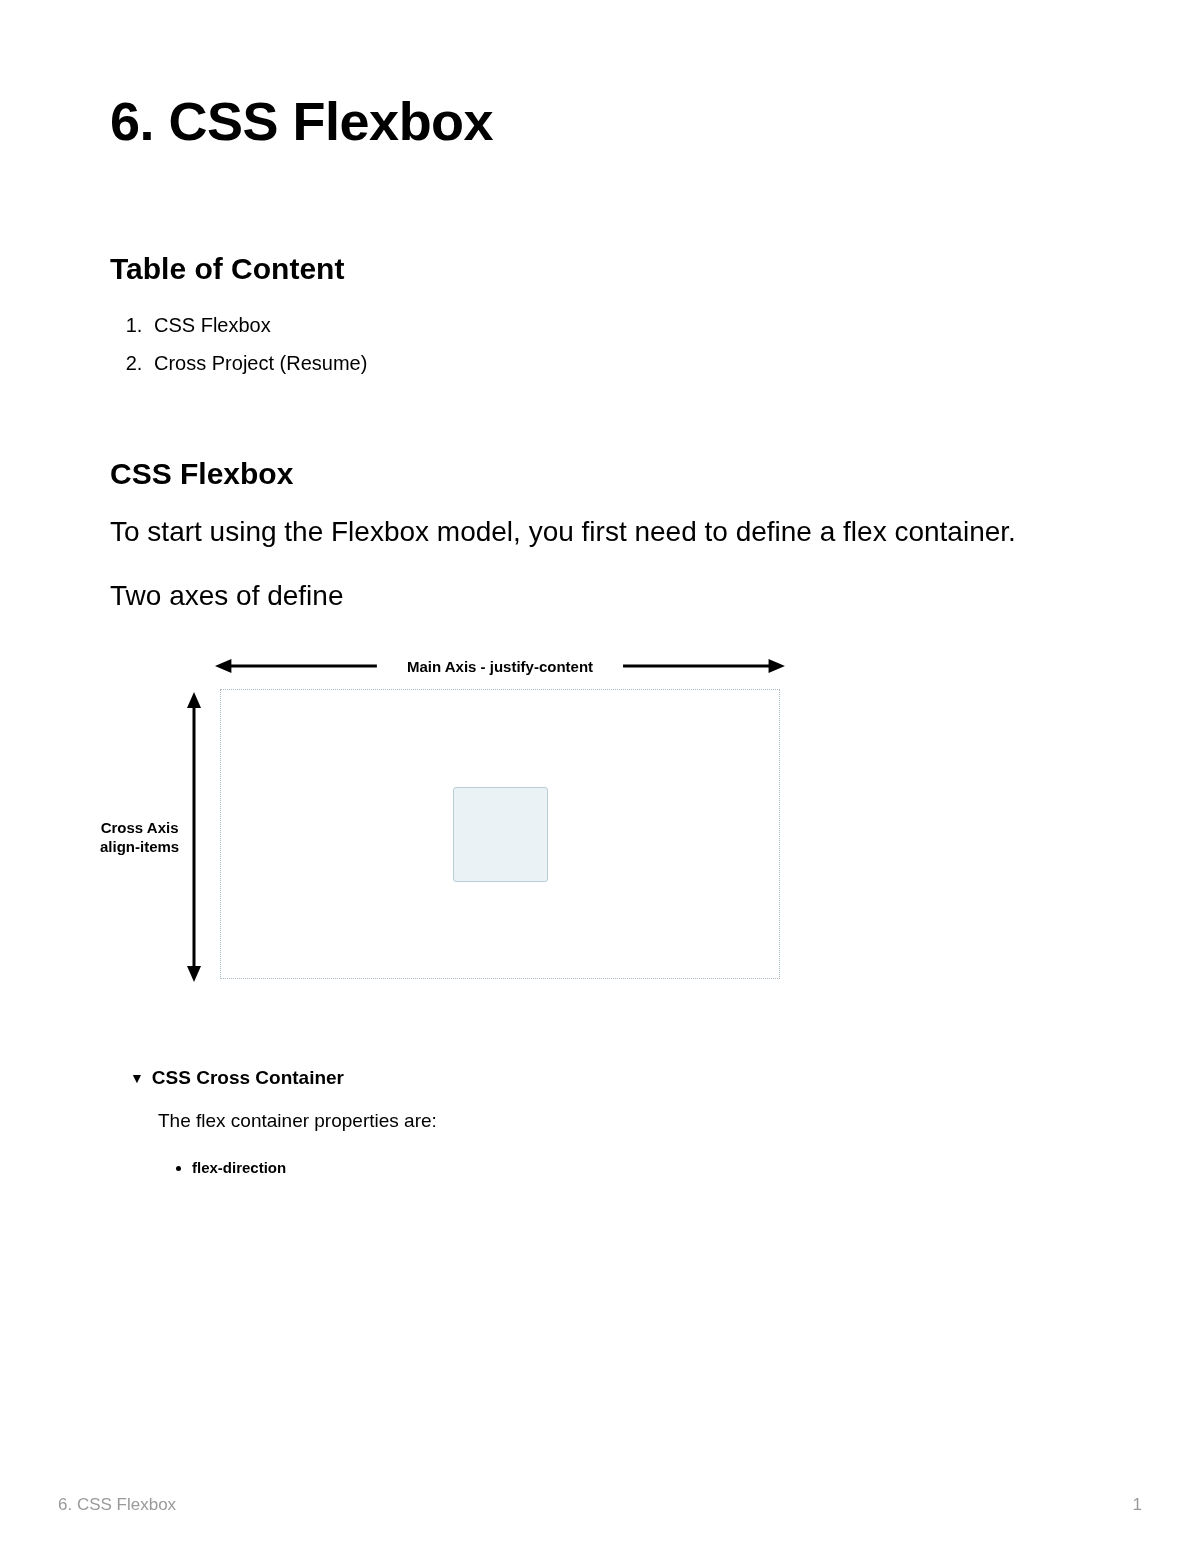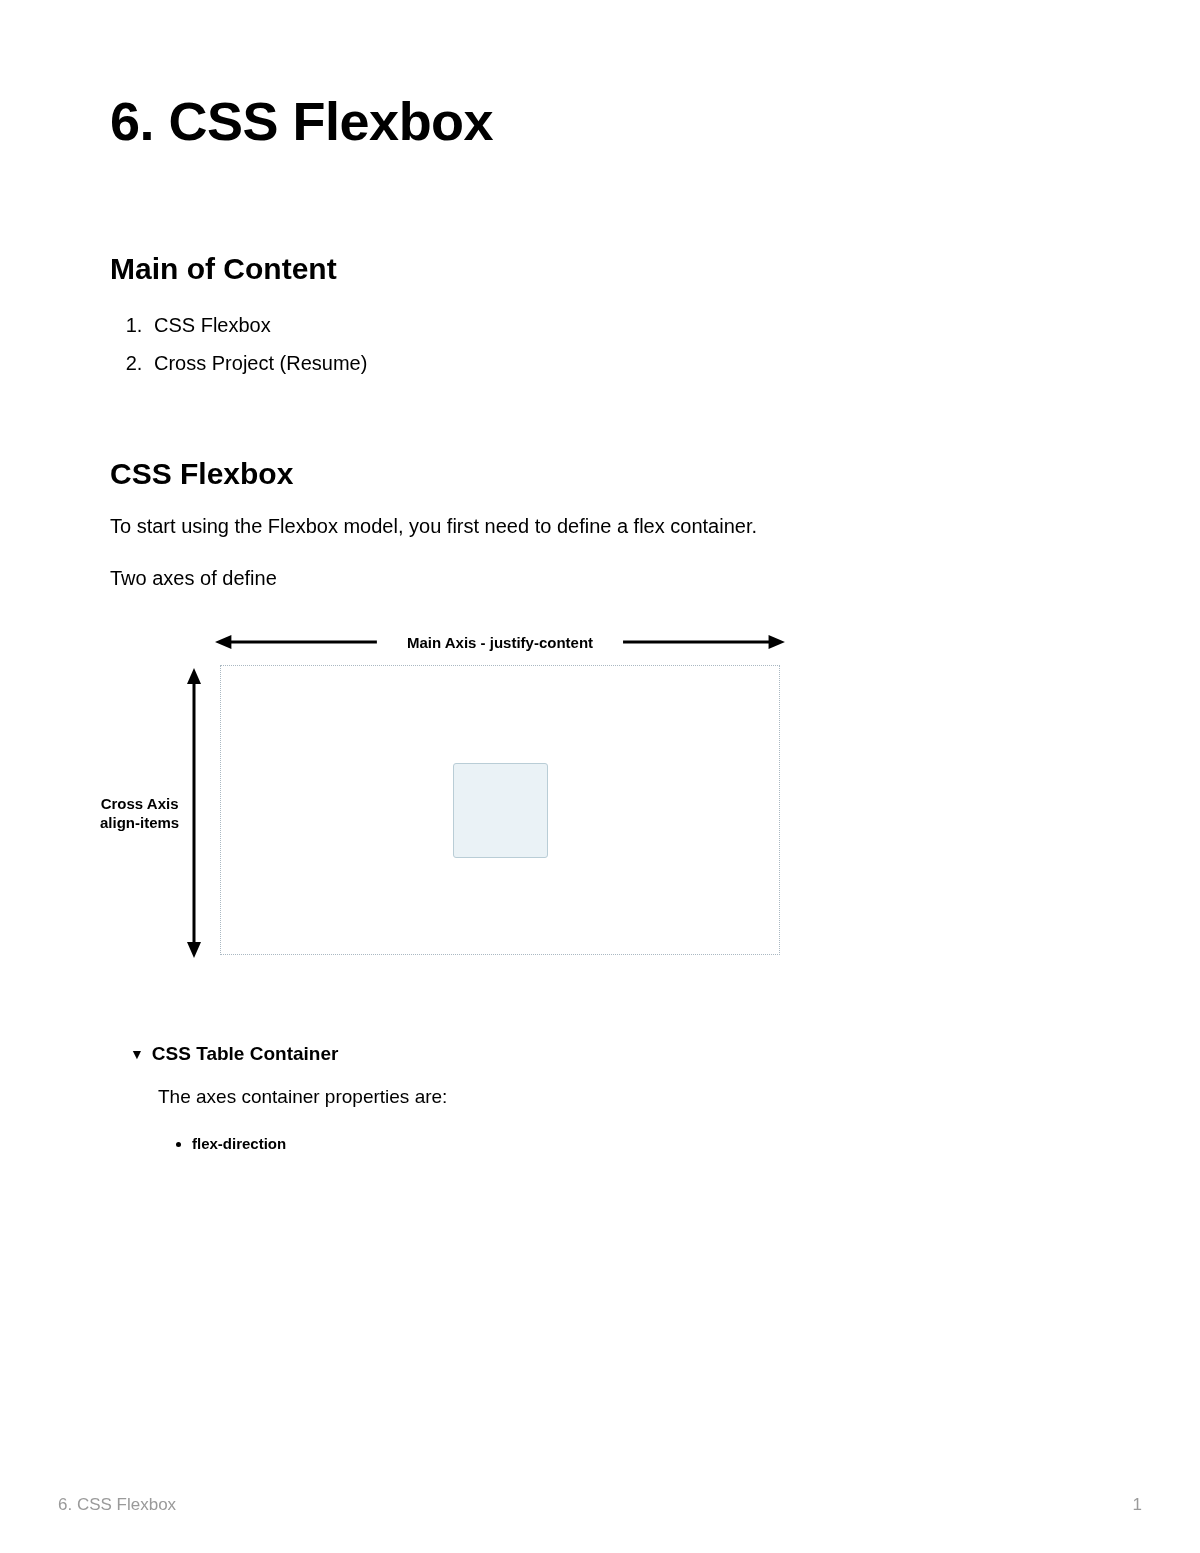--- a/index.html
+++ b/index.html
@@ -31,21 +31,21 @@
       list-style: decimal;
       padding-left: 38px;
       margin-bottom: 75px;
     }
     ol.toc-list li {
       font-size: 20px;
       line-height: 1.9;
       padding-left: 6px;
     }
     .body-text {
-      font-size: 20px;
+      font-size: 28px;
       line-height: 1.5;
       margin-bottom: 22px;
     }
     .diagram-wrapper {
       margin-top: 40px;
       margin-bottom: 80px;
       margin-left: -10px;
       position: relative;
       width: 800px;
       height: 330px;
@@ -150,21 +150,21 @@
       align-items: center;
       font-size: 17px;
       color: #9a9a9a;
     }
   </style>
 </head>
 <body>
 
 <h1 class="page-title">6. CSS Flexbox</h1>
 
-<h2 class="section-heading">Main of Content</h2>
+<h2 class="section-heading">Table of Content</h2>
 <ol class="toc-list">
   <li>CSS Flexbox</li>
   <li>Cross Project (Resume)</li>
 </ol>
 
 <h2 class="section-heading">CSS Flexbox</h2>
 <p class="body-text">To start using the Flexbox model, you first need to define a flex container.</p>
 <p class="body-text">Two axes of define</p>
 
 <div class="diagram-wrapper">
@@ -192,24 +192,24 @@
   </div>
 
   <div class="flex-container-box">
     <div class="flex-item-box"></div>
   </div>
 </div>
 
 <div class="collapsible-section">
   <div class="collapsible-header">
     <span class="triangle-down">▼</span>
-    <span>CSS Table Container</span>
+    <span>CSS Cross Container</span>
   </div>
   <div class="collapsible-body">
-    <p class="body-text">The axes container properties are:</p>
+    <p class="body-text">The flex container properties are:</p>
     <ul class="prop-list">
       <li>flex-direction</li>
     </ul>
   </div>
 </div>
 
 <div class="footer">
   <span>6. CSS Flexbox</span>
   <span>1</span>
 </div>

